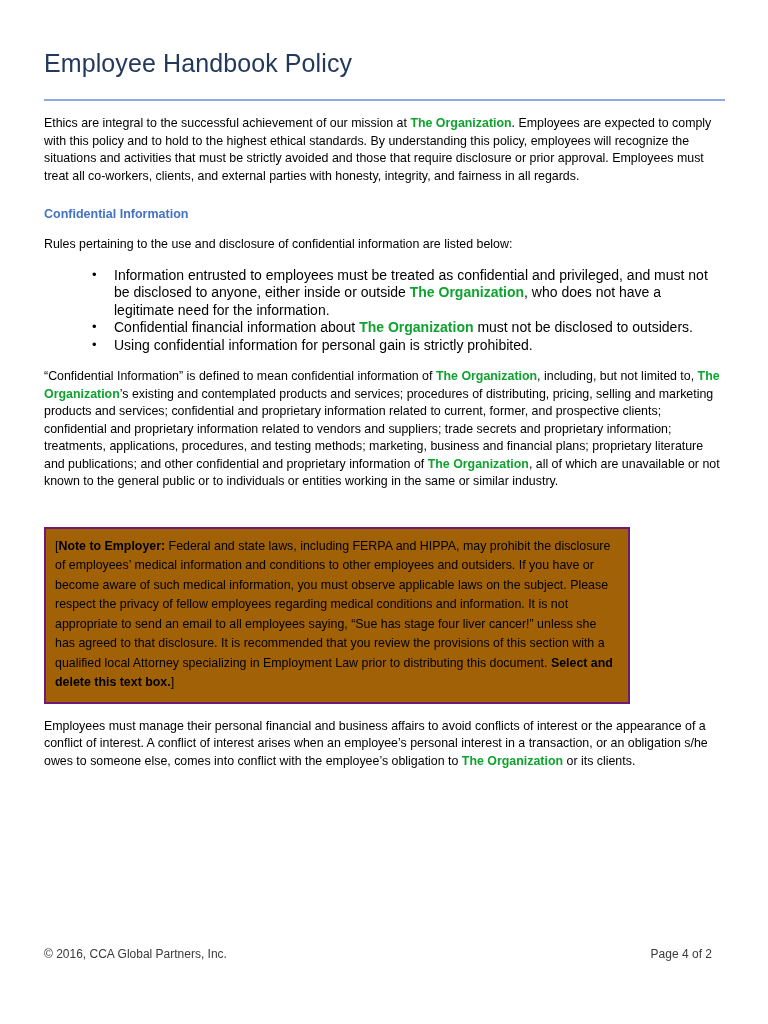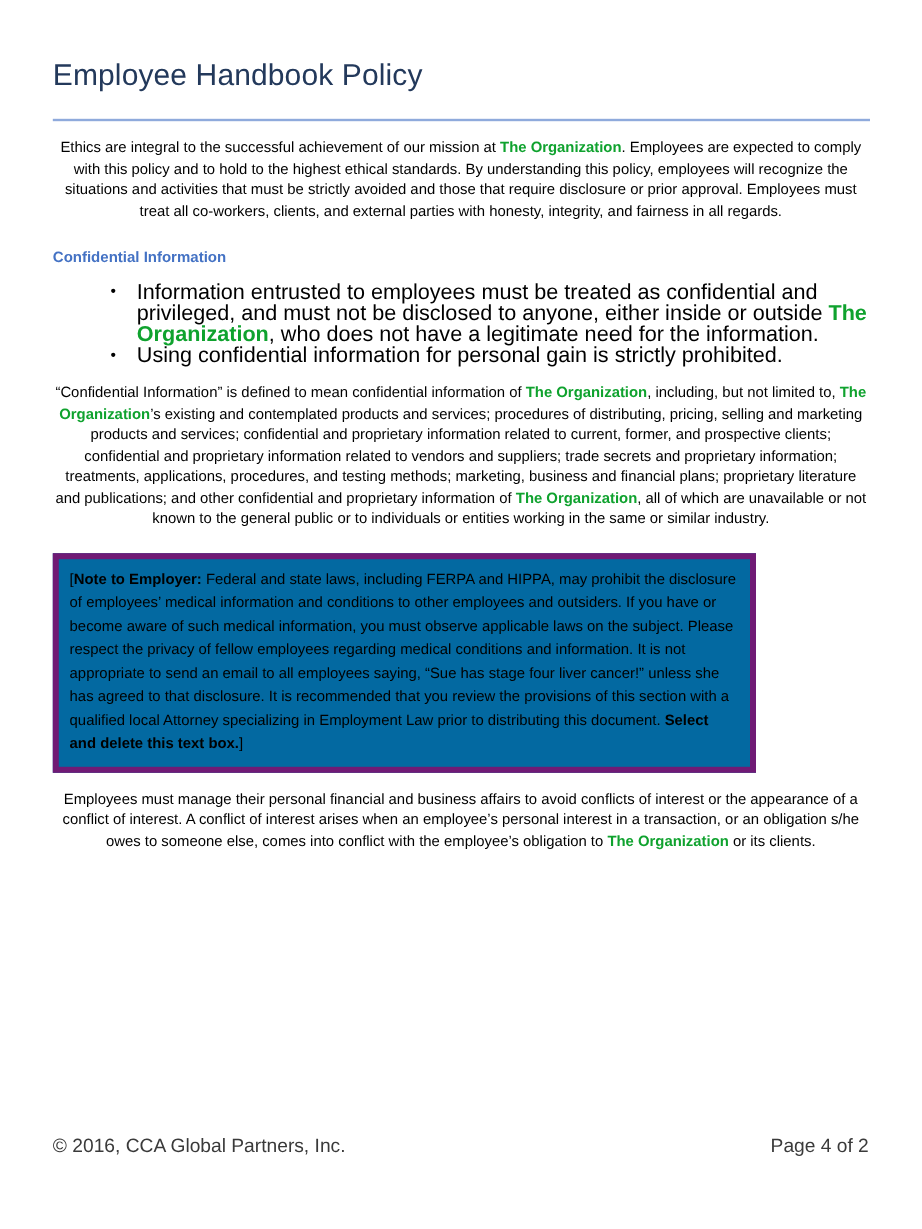--- a/index.html
+++ b/index.html
@@ -50,99 +50,101 @@
     font-weight: bold;
     color: #4472C4;
     margin: 21px 0 0 0;
     line-height: 1.3;
   }
   p.body-text {
     font-size: 12.4px;
     line-height: 17.5px;
     margin: 14px 0 0 0;
     color: #000000;
-    text-align: center;
+    text-align: left;
   }
   p.tight {
     margin-top: 17px;
   }
   .org {
     color: #0FA22E;
     font-weight: bold;
   }
   ul.bullets {
     margin: 13px 0 0 0;
     padding: 0 0 0 48px;
     list-style: none;
   }
   ul.bullets li {
-    font-size: 18px;
+    font-size: 14px;
     line-height: 17.5px;
     position: relative;
     padding-left: 22px;
     margin: 0 0 0 0;
   }
   ul.bullets li::before {
     content: "\2022";
     position: absolute;
     left: 0;
     top: -1px;
     font-size: 13px;
     line-height: 17.5px;
     color: #000000;
   }
   .note-box {
-    margin-top: 19px;
+    margin-top: 36px;
     width: 586px;
     box-sizing: border-box;
-    background: #0369a1;
-    border: 5px solid #701a75;
+    background: #a16207;
+    border: 2px solid #701a75;
     padding: 8px 10px 9px 9px;
   }
   .note-box p {
     margin: 0;
     font-size: 12.4px;
     line-height: 19.5px;
     color: #000000;
   }
   .note-lead, .note-strong {
     font-weight: bold;
   }
   .footer {
     position: absolute;
     left: 44px;
-    right: 44px;
+    right: 56px;
     top: 947px;
     display: flex;
     justify-content: space-between;
     align-items: baseline;
-    font-size: 16px;
+    font-size: 12px;
     color: #3a3a3a;
   }
   .footer span {
     white-space: nowrap;
   }
 </style>
 </head>
 <body>
 
 <div class="page">
 
   <h1 class="doc-title">Employee Handbook Policy</h1>
 
   <hr class="title-rule">
 
 
   <p class="body-text"><span>Ethics are integral to the successful achievement of our mission at </span><span class="org">The Organization</span><span>. Employees are expected to comply with this policy and to hold to the highest ethical standards. By understanding this policy, employees will recognize the situations and activities that must be strictly avoided and those that require disclosure or prior approval. Employees must treat all co-workers, clients, and external parties with honesty, integrity, and fairness in all regards.</span></p>
 
   <h3 class="sub-heading">Confidential Information</h3>
 
+  <p class="body-text">Rules pertaining to the use and disclosure of confidential information are listed below:</p>
 
   <ul class="bullets">
     <li><span>Information entrusted to employees must be treated as confidential and privileged, and must not be disclosed to anyone, either inside or outside </span><span class="org">The Organization</span><span>, who does not have a legitimate need for the information.</span></li>
+    <li><span>Confidential financial information about </span><span class="org">The Organization</span><span> must not be disclosed to outsiders.</span></li>
     <li><span>Using confidential information for personal gain is strictly prohibited.</span></li>
   </ul>
 
   <p class="body-text"><span>“Confidential Information” is defined to mean confidential information of </span><span class="org">The Organization</span><span>, including, but not limited to, </span><span class="org">The Organization</span><span>’s existing and contemplated products and services; procedures of distributing, pricing, selling and marketing products and services; confidential and proprietary information related to current, former, and prospective clients; confidential and proprietary information related to vendors and suppliers; trade secrets and proprietary information; treatments, applications, procedures, and testing methods; marketing, business and financial plans; proprietary literature and publications; and other confidential and proprietary information of </span><span class="org">The Organization</span><span>, all of which are unavailable or not known to the general public or to individuals or entities working in the same or similar industry.</span></p>
 
   <div class="note-box">
     <p><span>[</span><span class="note-lead">Note to Employer:</span><span> Federal and state laws, including FERPA and HIPPA, may prohibit the disclosure of employees’ medical information and conditions to other employees and outsiders. If you have or become aware of such medical information, you must observe applicable laws on the subject. Please respect the privacy of fellow employees regarding medical conditions and information. It is not appropriate to send an email to all employees saying, “Sue has stage four liver cancer!” unless she has agreed to that disclosure. It is recommended that you review the provisions of this section with a qualified local Attorney specializing in Employment Law prior to distributing this document. </span><span class="note-strong">Select and delete this text box.</span><span>]</span></p>
   </div>
 
 

